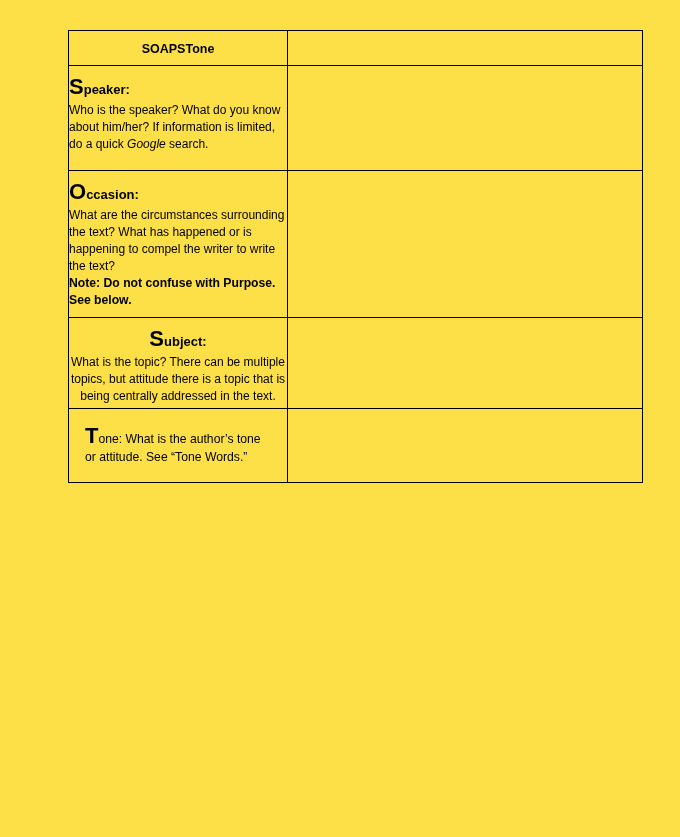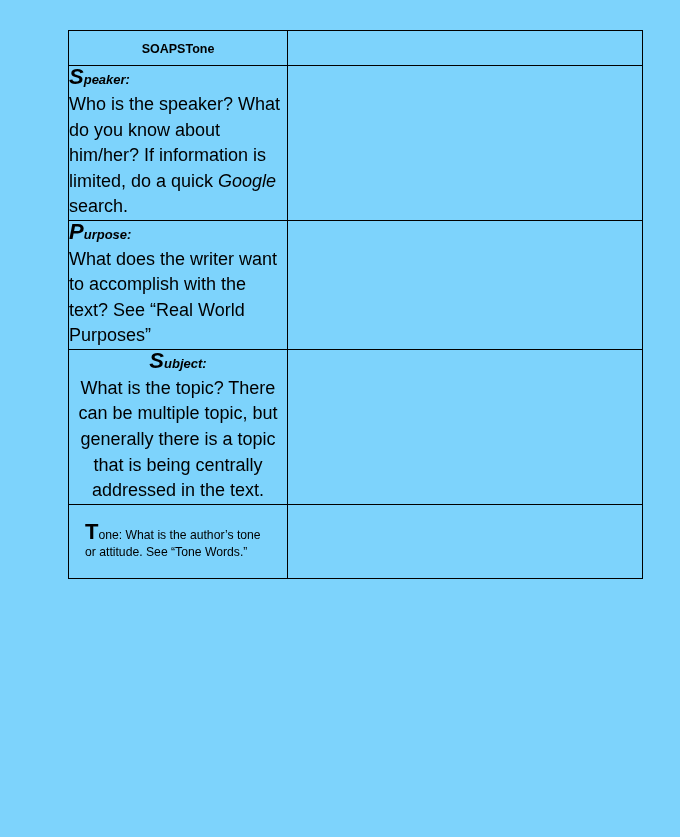--- a/index.html
+++ b/index.html
@@ -14,21 +14,21 @@
     color: #000000;
     position: relative;
     overflow: hidden;
   }
   .page {
     position: absolute;
     left: 0;
     top: 0;
     width: 680px;
     height: 837px;
-    background: #7dd3fc;
+    background: #fde047;
   }
   table.soapstone {
     position: absolute;
     left: 68px;
     top: 30px;
     width: 562px;
     border-collapse: collapse;
     table-layout: fixed;
   }
   table.soapstone td {
@@ -53,31 +53,30 @@
     font-weight: bold;
     letter-spacing: 0px;
   }
   .header-title .small {
     font-weight: bold;
   }
   .term {
     font-size: 13px;
     font-weight: bold;
     line-height: 1.1;
-    margin: 0 0 4px 0;
+    margin: 10px 0 4px 0;
     white-space: nowrap;
-    font-style: italic;
   }
   .term .big {
     font-size: 22px;
     font-weight: bold;
     line-height: 1;
   }
   .desc {
-    font-size: 18px;
+    font-size: 12px;
     line-height: 1.42;
     margin: 0;
   }
   .desc em {
     font-style: italic;
   }
   .note {
     font-size: 12.2px;
     line-height: 1.42;
     font-weight: bold;
@@ -118,34 +117,35 @@
       </tr>
 
       <tr class="row-h-speaker">
         <td class="prompt-cell">
           <p class="term"><span class="big">S</span><span>peaker:</span></p>
           <p class="desc"><span>Who is the speaker? What do you know about him/her? If information is limited, do a quick </span><em>Google</em><span> search.</span></p>
         </td>
         <td class="answer-cell"></td>
       </tr>
 
-
-
-      <tr class="row-h-purpose">
+      <tr class="row-h-occasion">
         <td class="prompt-cell">
-          <p class="term"><span class="big">P</span><span>urpose:</span></p>
-          <p class="desc">What does the writer want to accomplish with the text? See “Real World Purposes”</p>
+          <p class="term"><span class="big">O</span><span>ccasion:</span></p>
+          <p class="desc">What are the circumstances surrounding the text? What has happened or is happening to compel the writer to write the text?</p>
+          <p class="note">Note: Do not confuse with Purpose. See below.</p>
         </td>
         <td class="answer-cell"></td>
       </tr>
 
+
+
       <tr class="row-h-subject">
         <td class="prompt-cell">
           <p class="term"><span class="big">S</span><span>ubject:</span></p>
-          <p class="desc">What is the topic? There can be multiple topic, but generally there is a topic that is being centrally addressed in the text.</p>
+          <p class="desc">What is the topic? There can be multiple topics, but attitude there is a topic that is being centrally addressed in the text.</p>
         </td>
         <td class="answer-cell"></td>
       </tr>
 
       <tr class="row-h-tone">
         <td class="prompt-cell">
           <p class="tone-line"><span class="big">T</span><span>one: What is the author’s t</span><span>one</span><span> or attitude. See “Tone Words.”</span></p>
         </td>
         <td class="answer-cell"></td>
       </tr>

